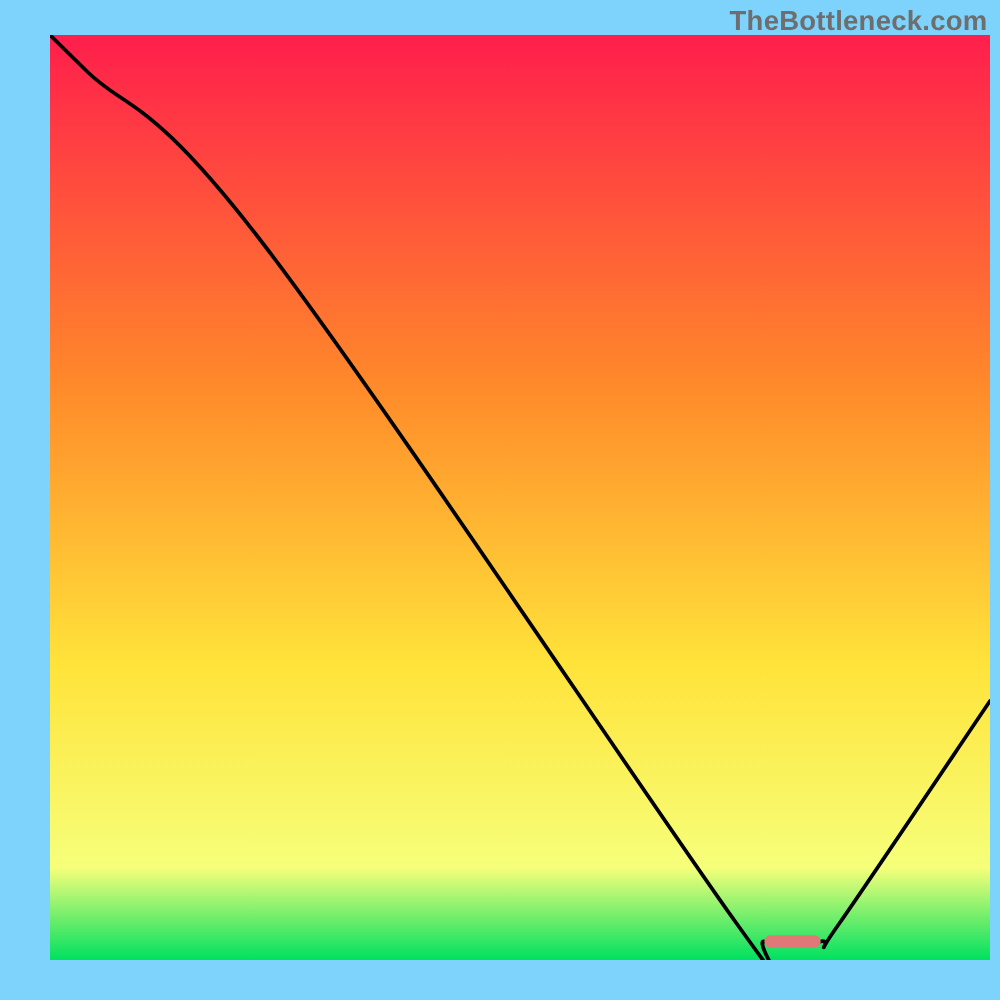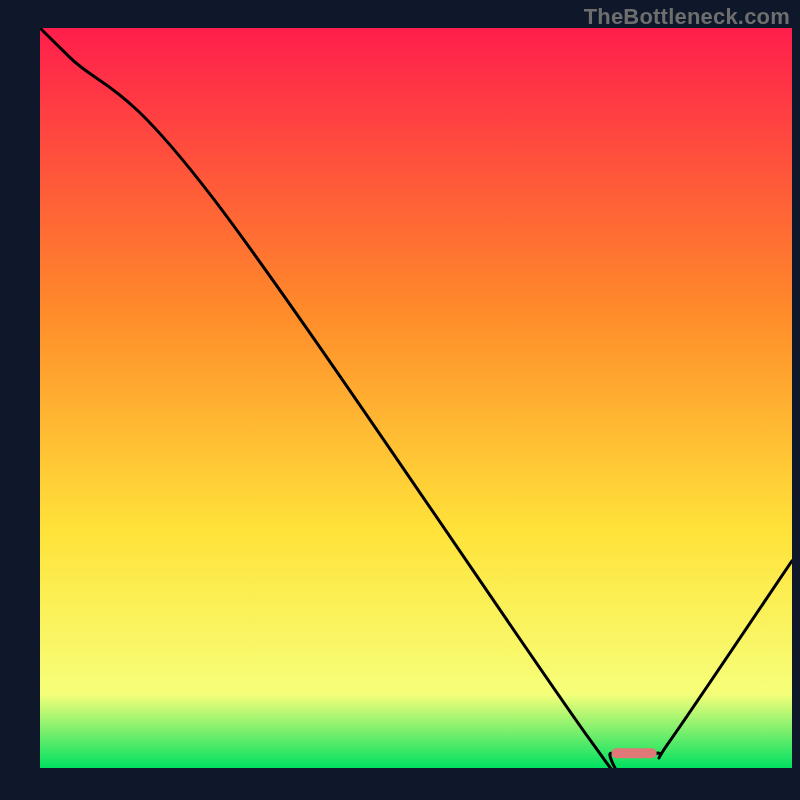--- a/index.html
+++ b/index.html
@@ -8,21 +8,21 @@
     width: 800px;
     height: 800px;
     background: #000;
     font-family: Arial, Helvetica, sans-serif;
     overflow: hidden;
   }
   .frame {
     position: relative;
     width: 800px;
     height: 800px;
-    background: #0f172a;
+    background: #7dd3fc;
   }
   .watermark {
     position: absolute;
     top: 4px;
     right: 10px;
     color: #6e6e6e;
     font-size: 22px;
     font-weight: 600;
     letter-spacing: 0.2px;
     user-select: none;

